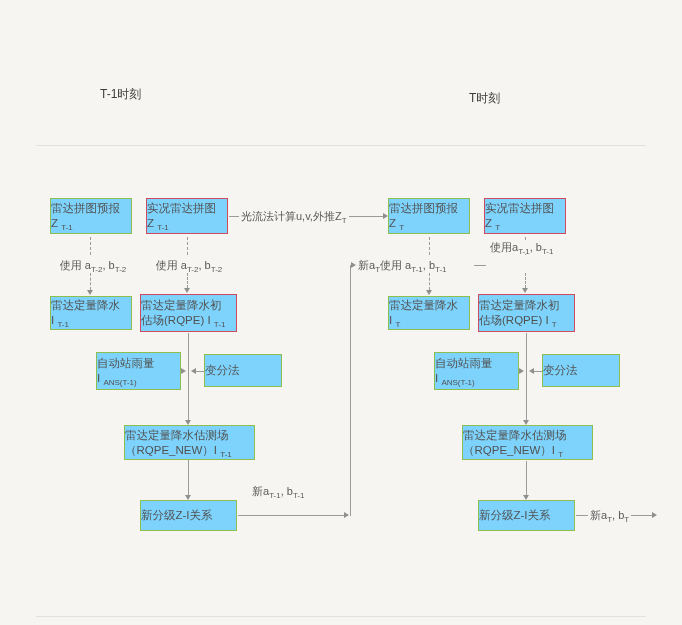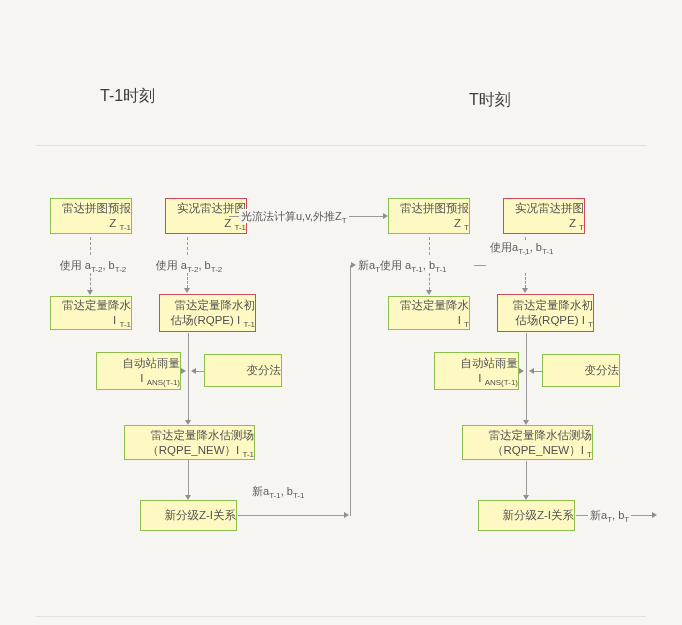--- a/index.html
+++ b/index.html
@@ -1,30 +1,30 @@
 <!DOCTYPE html>
 <html><head>
 <meta charset="utf-8">
 <style>
   html,body { margin:0; padding:0; background:#ffffff; }
   .stage {
     position:relative; width:682px; height:625px; overflow:hidden;
     background:#f6f5f2; color:#4f4f4f;
     font-family:"Liberation Sans","DejaVu Sans",sans-serif;
   }
-  .hdr { position:absolute; font-size:16px; color:#3c3c3c; white-space:nowrap; }
+  .hdr { position:absolute; font-size:12px; color:#3c3c3c; white-space:nowrap; }
   .rule { position:absolute; height:1px; background:#e3e1dd; }
   .box {
-    position:absolute; box-sizing:border-box; background:#fef9c3;
+    position:absolute; box-sizing:border-box; background:#7dd3fc;
     border:1px solid #8cbf4f;
-    display:flex; flex-direction:column; align-items:flex-end; justify-content:center;
+    display:flex; flex-direction:column; align-items:flex-start; justify-content:center;
     text-align:center; font-size:11.5px; line-height:15px; color:#525252;
     white-space:nowrap;
   }
-  .box.red { border-color:#cf4a5e;margin-left:19px; }
+  .box.red { border-color:#cf4a5e; }
   sub { font-size:8px; line-height:0; }
   .lbl {
     position:absolute; font-size:11px; line-height:14px; color:#5a5a5a;
     background:#f6f5f2; text-align:center; white-space:nowrap; padding:0 2px;
   }
   .vline { position:absolute; width:1px; background:#9b9b9b; }
   .hline { position:absolute; height:1px; background:#9b9b9b; }
   .vdash { position:absolute; width:0; border-left:1px dashed #9b9b9b; }
   .arr { position:absolute; width:0; height:0; }
   .arr-r { border-top:3px solid transparent; border-bottom:3px solid transparent; border-left:5px solid #8f8f8f; }

